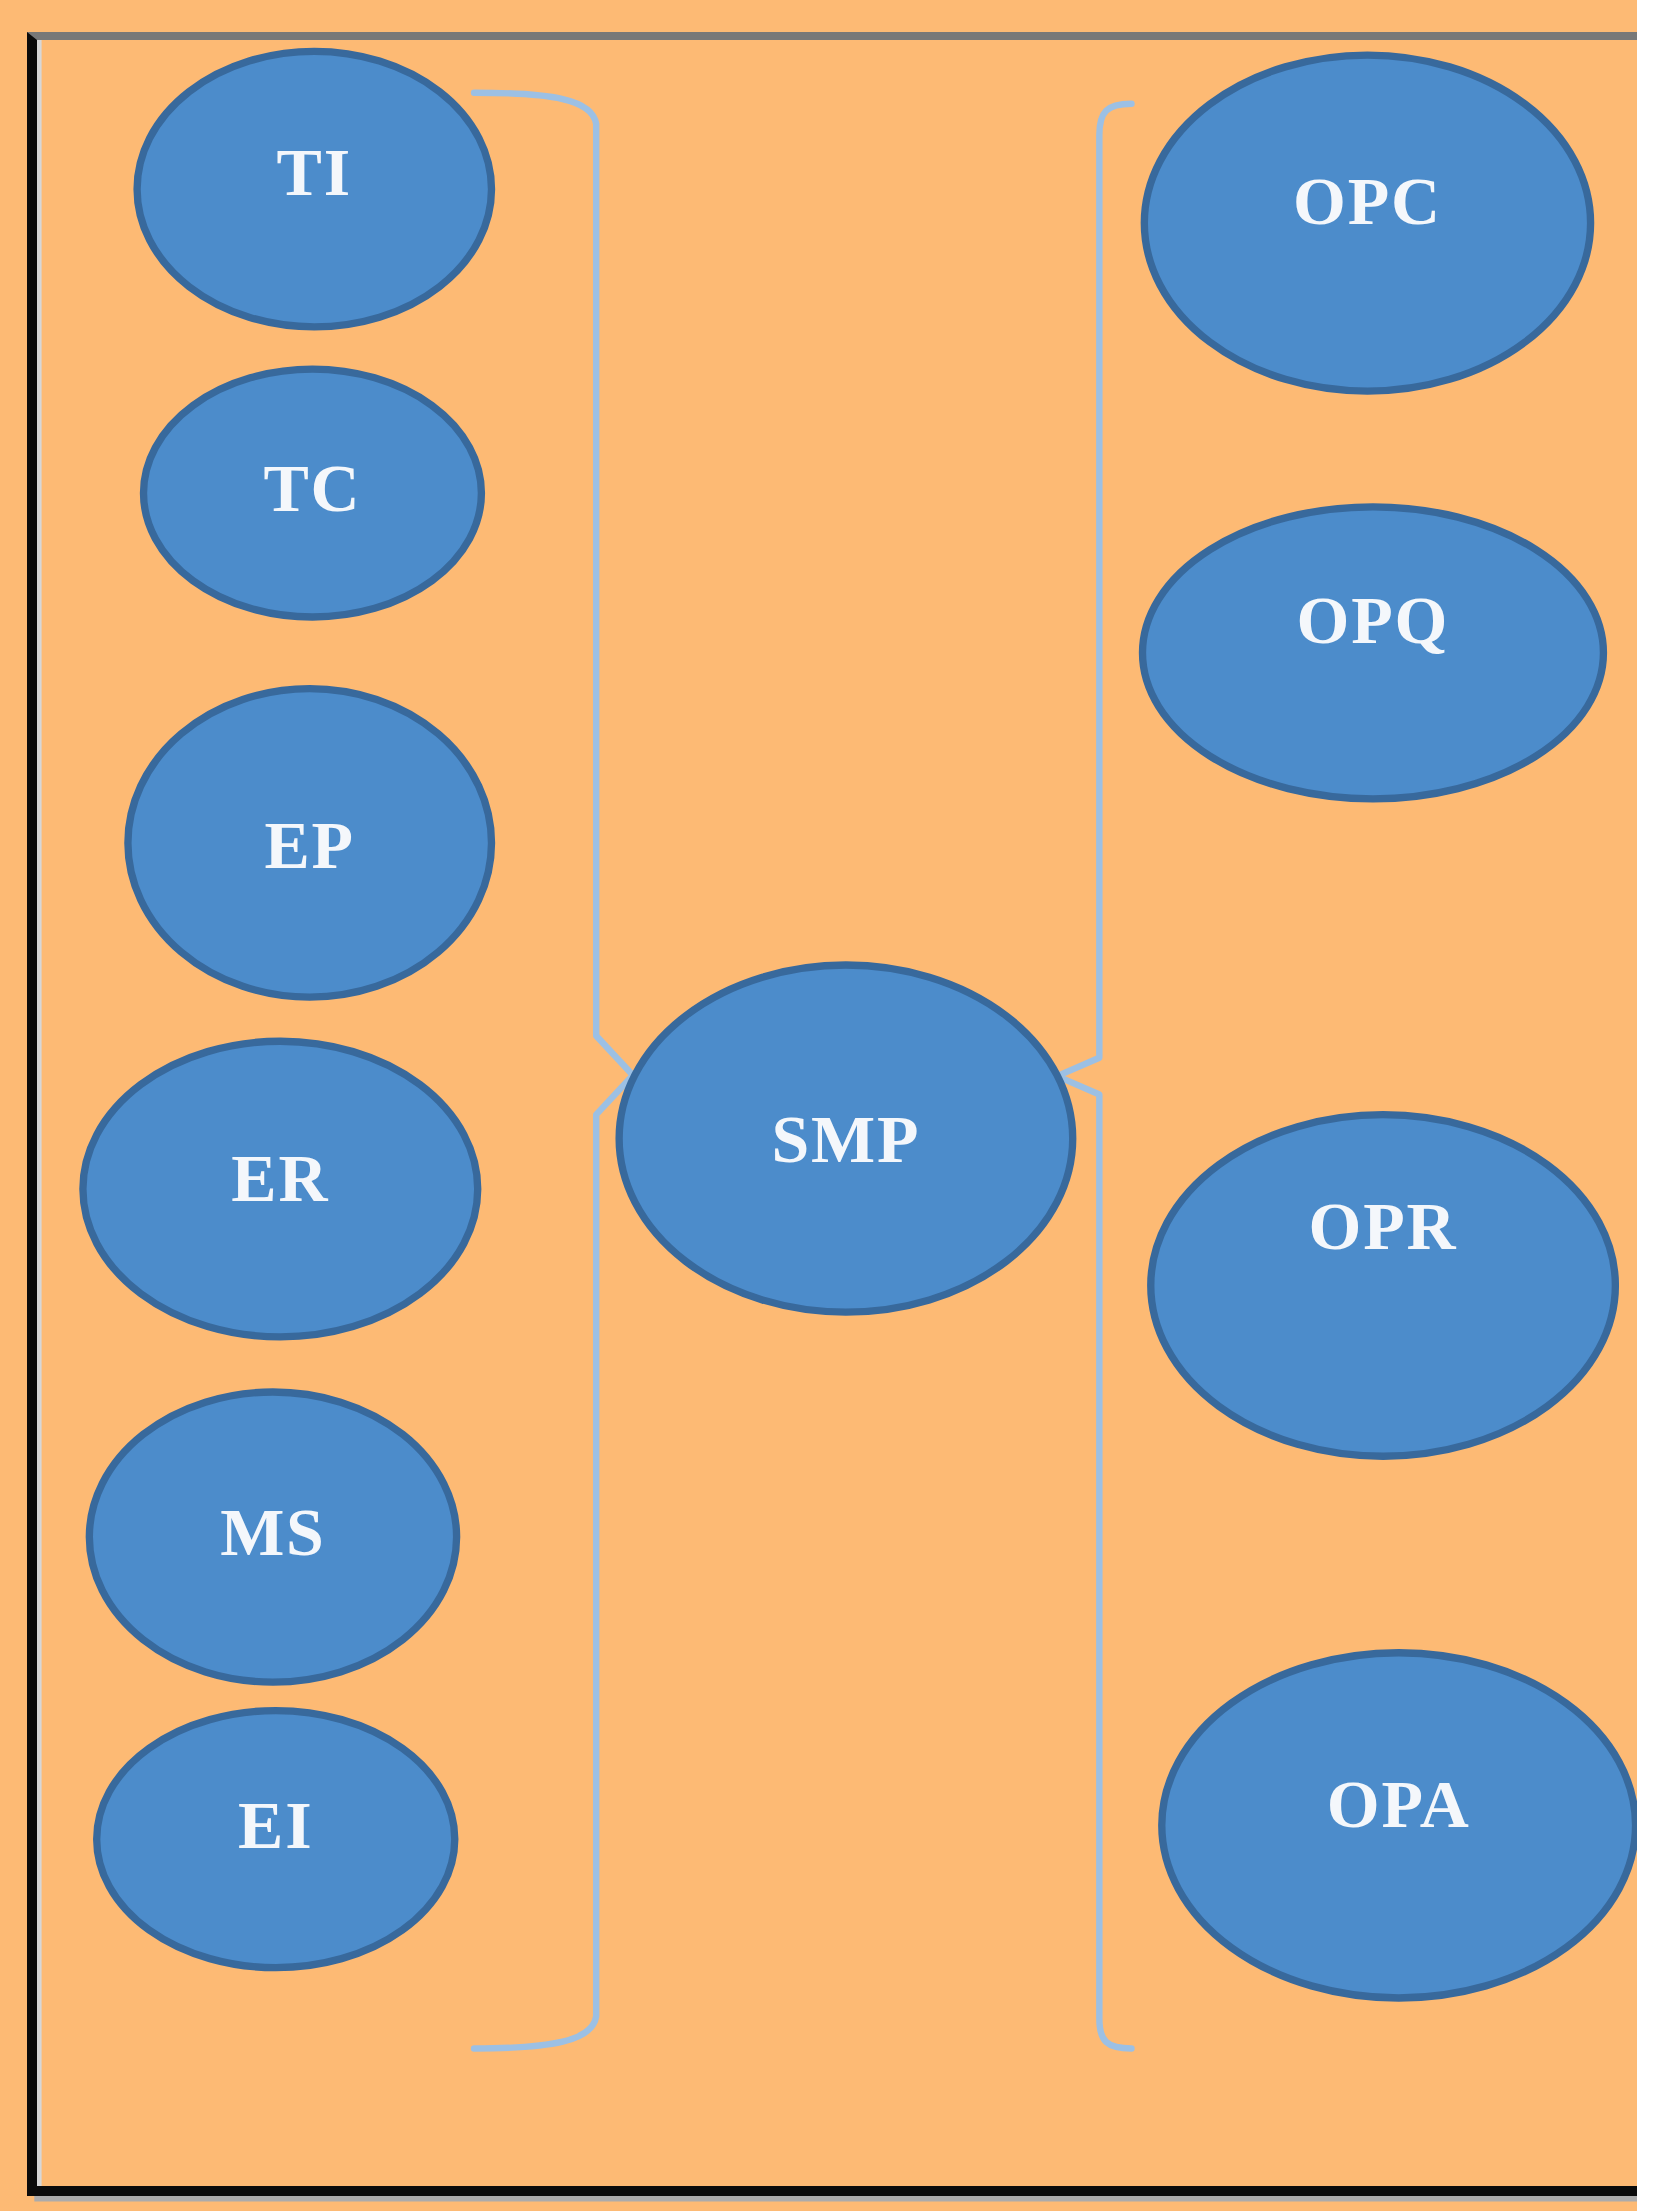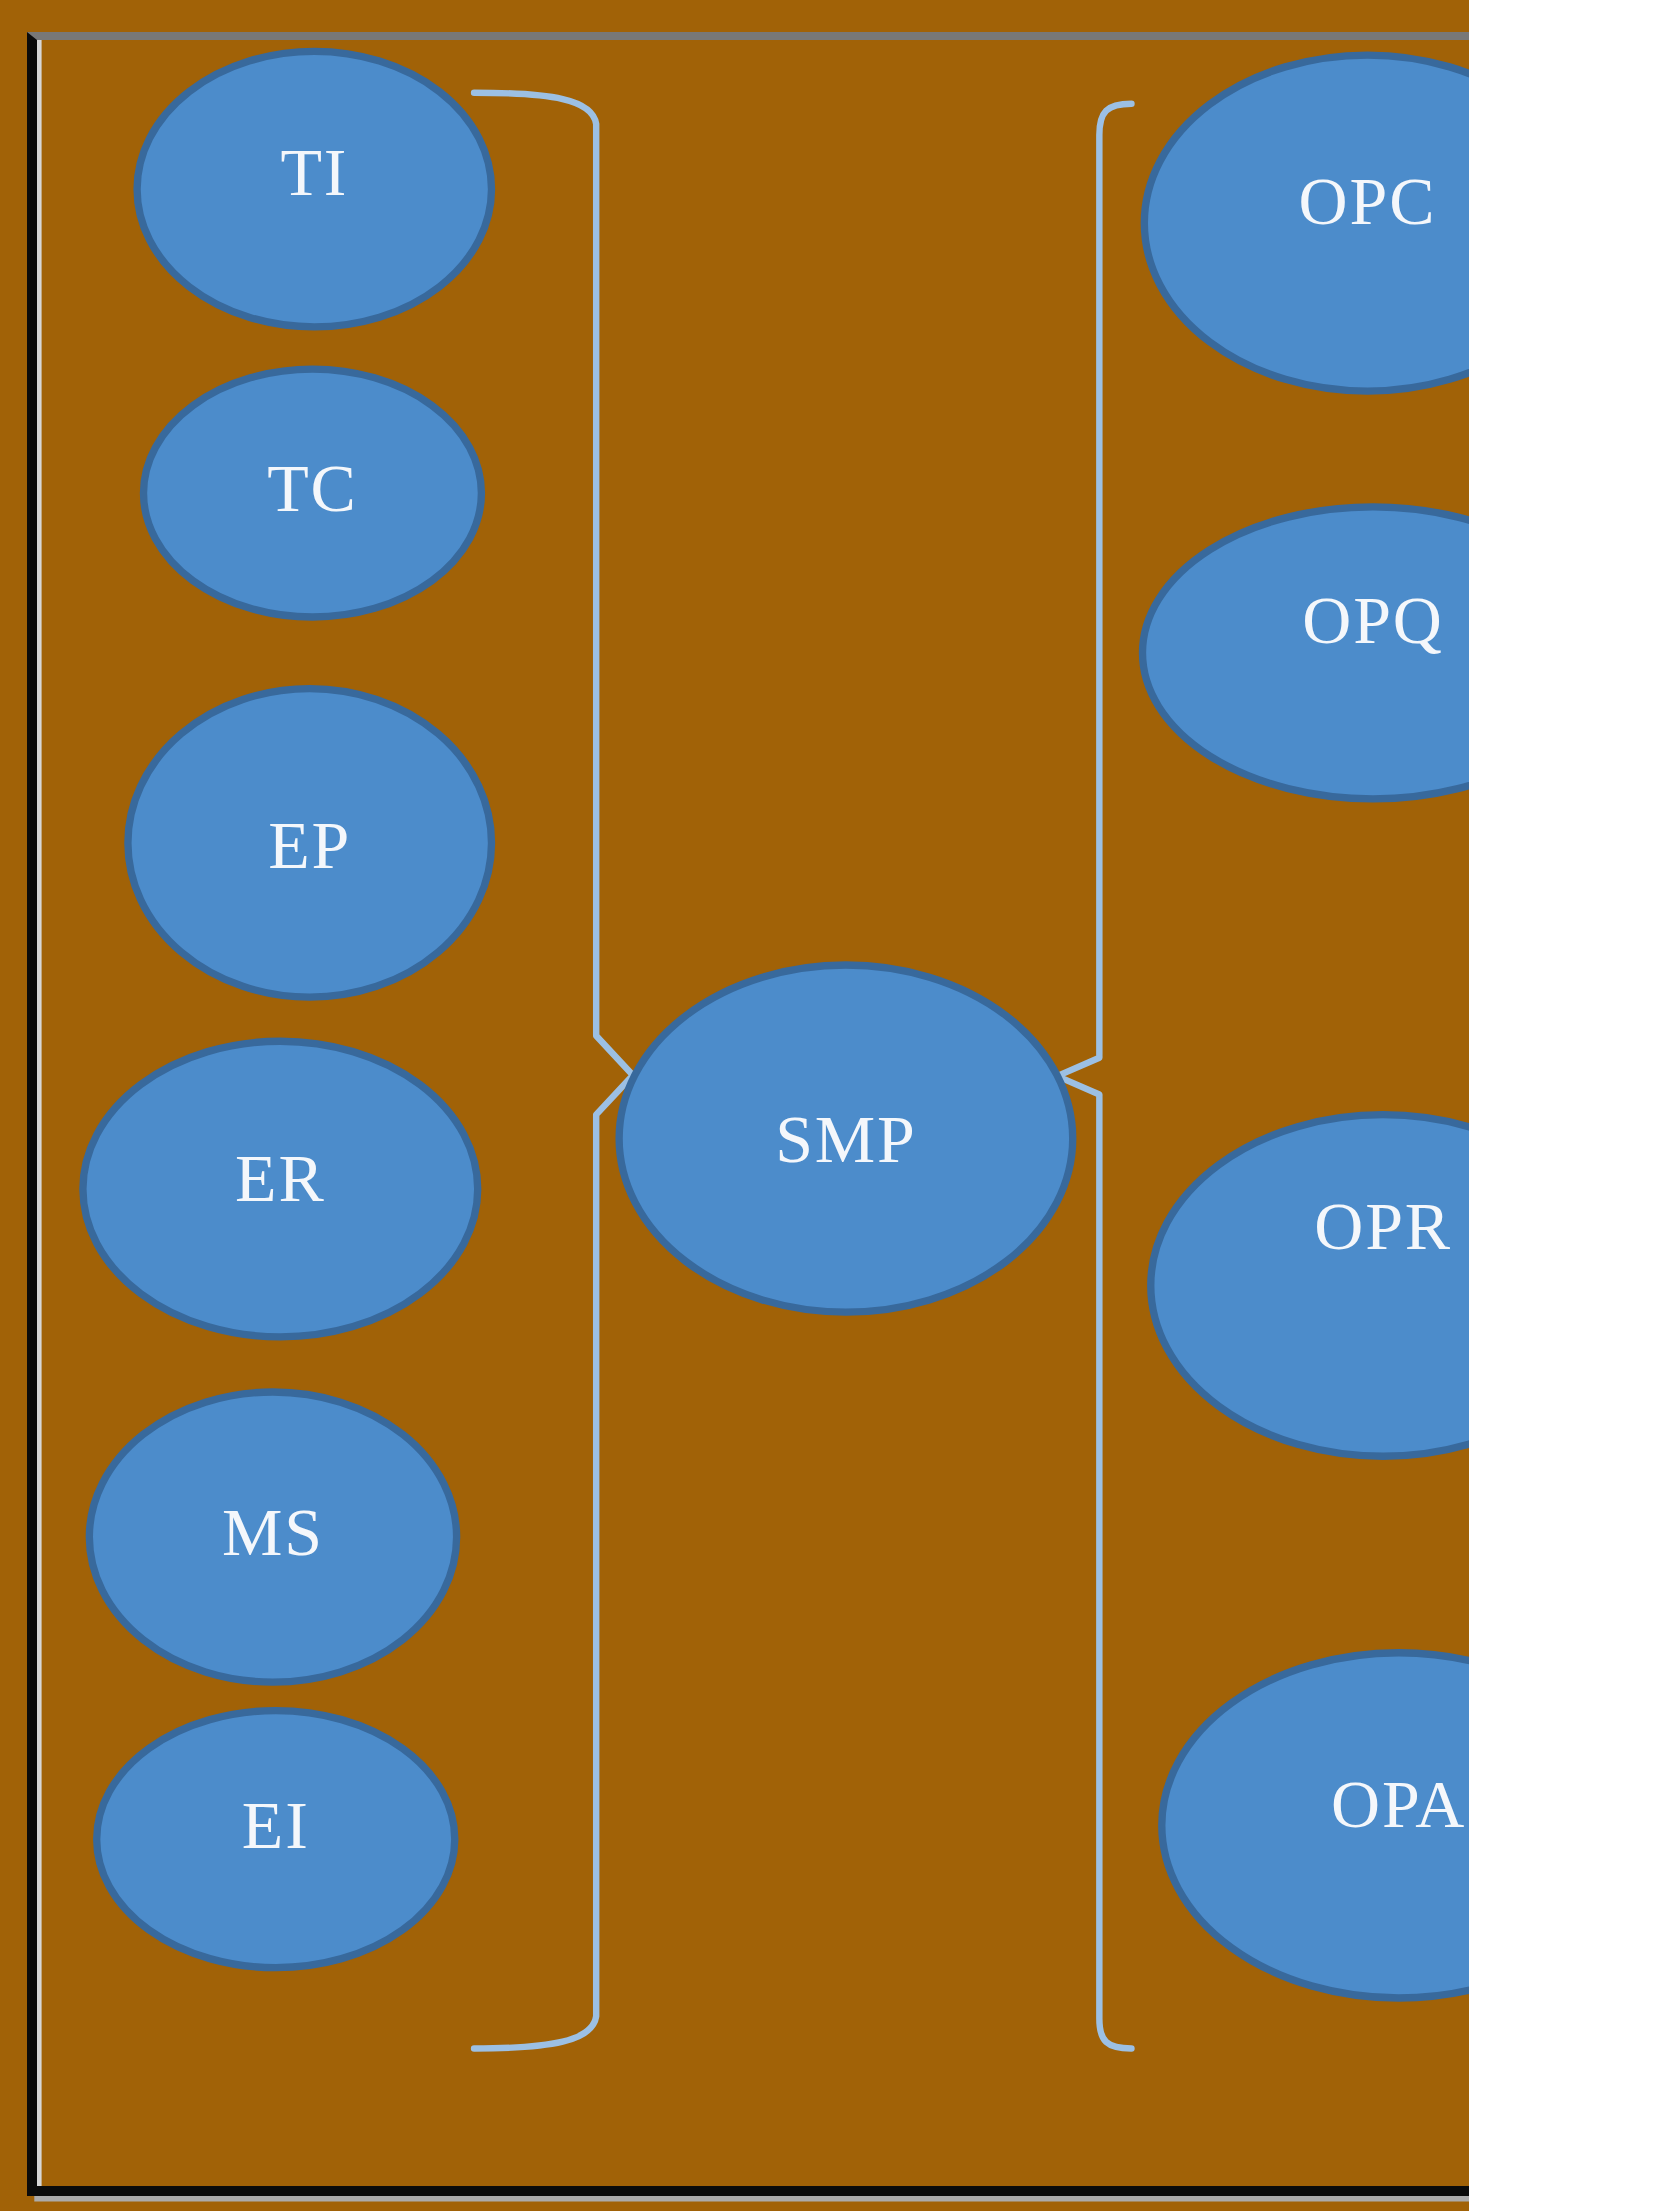--- a/index.html
+++ b/index.html
@@ -8,24 +8,25 @@
     --label:#f4f7fb;
     --brace:#9cc0e4;
     --frame-top:#787878;
     --frame-dark:#0b0b0b;
     --frame-light:#d7d7d7;
     --frame-shadow:#ababab;
   }
   html,body{margin:0;padding:0;background:#ffffff;}
   .canvas{
     position:relative;
-    width:1469px;height:2211px;
-    background:#a16207;
+    width:1637px;height:2211px;
+    background:#fdba74;
     overflow:hidden;
     font-family:"Liberation Serif", serif;
+    font-weight:bold;
   }
   .frame{
     position:absolute;
     left:27px;top:32px;
     width:1627px;height:2164px;
     box-sizing:border-box;
     border-top:8.3px solid var(--frame-top);
     border-left:10px solid var(--frame-dark);
     border-right:8.3px solid var(--frame-dark);
     border-bottom:10px solid var(--frame-dark);

